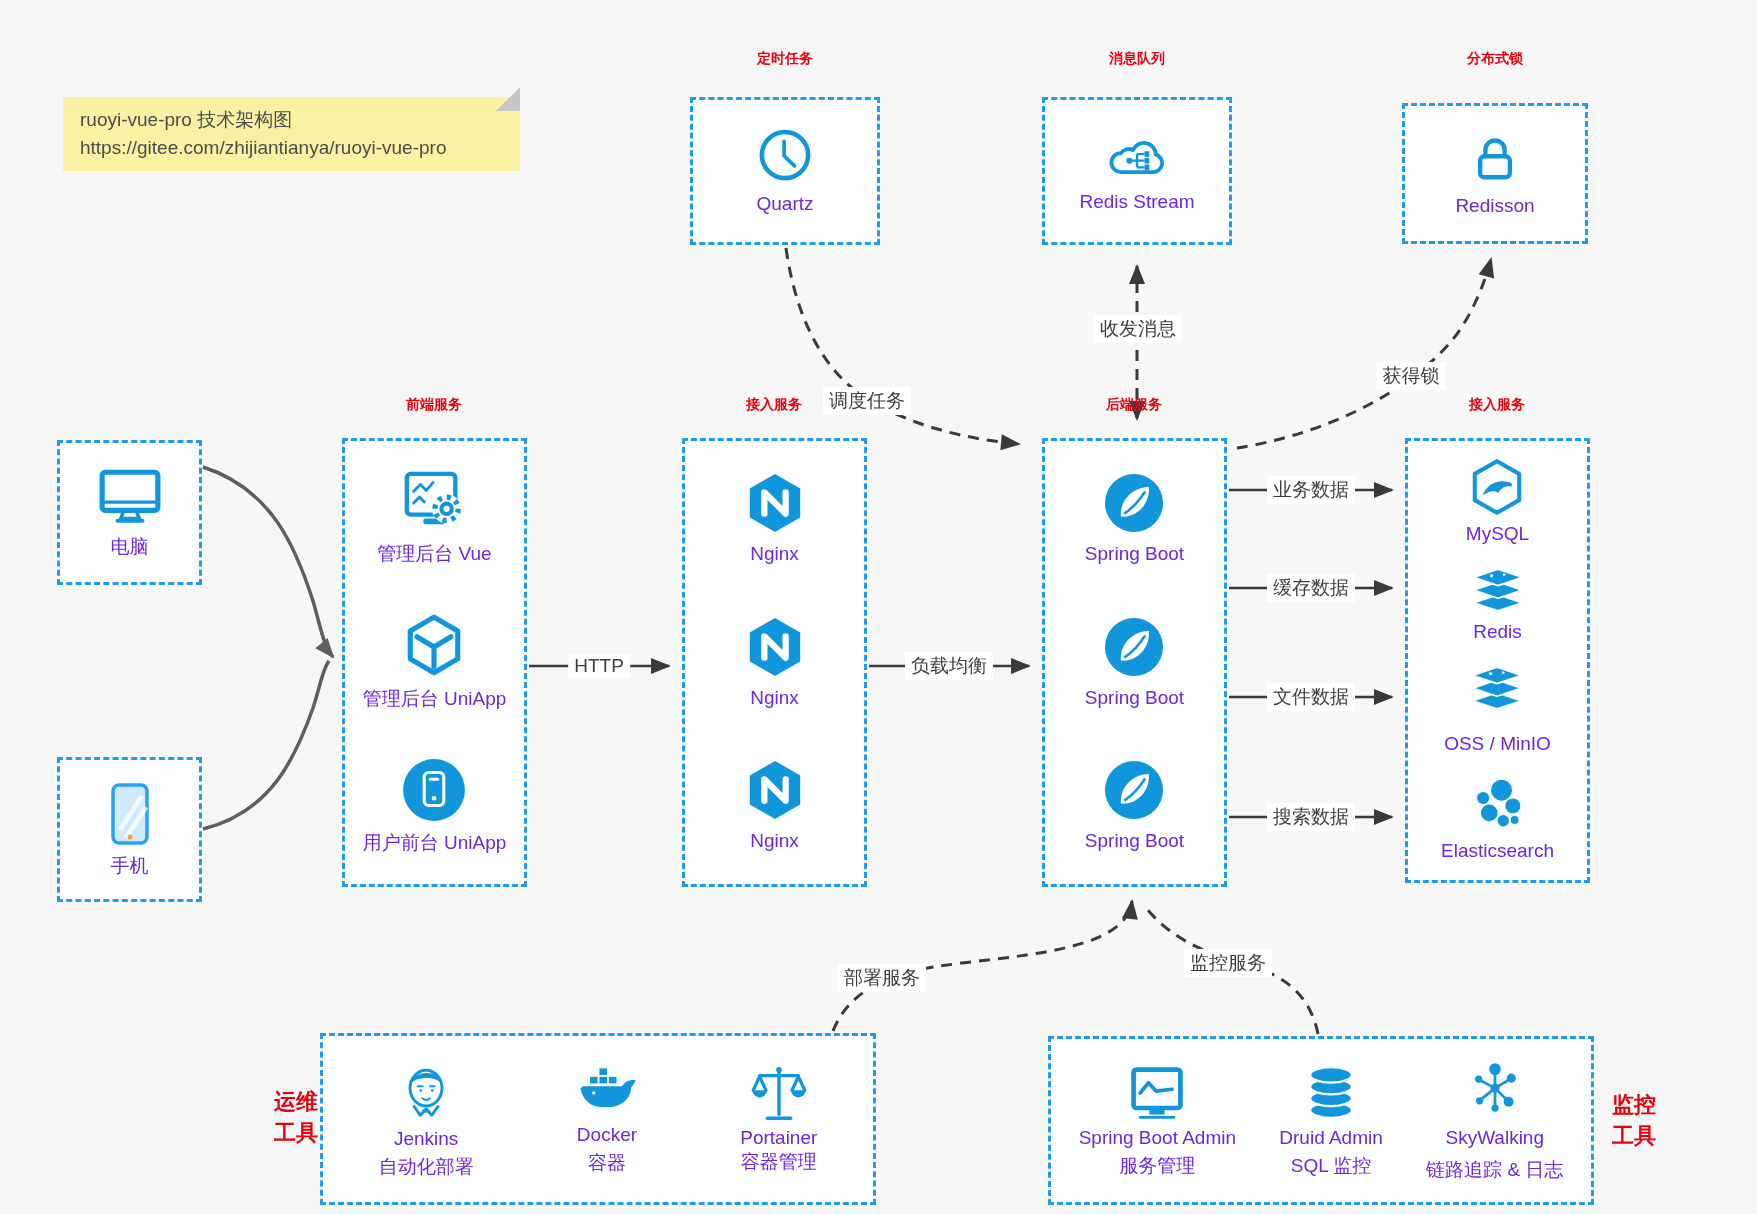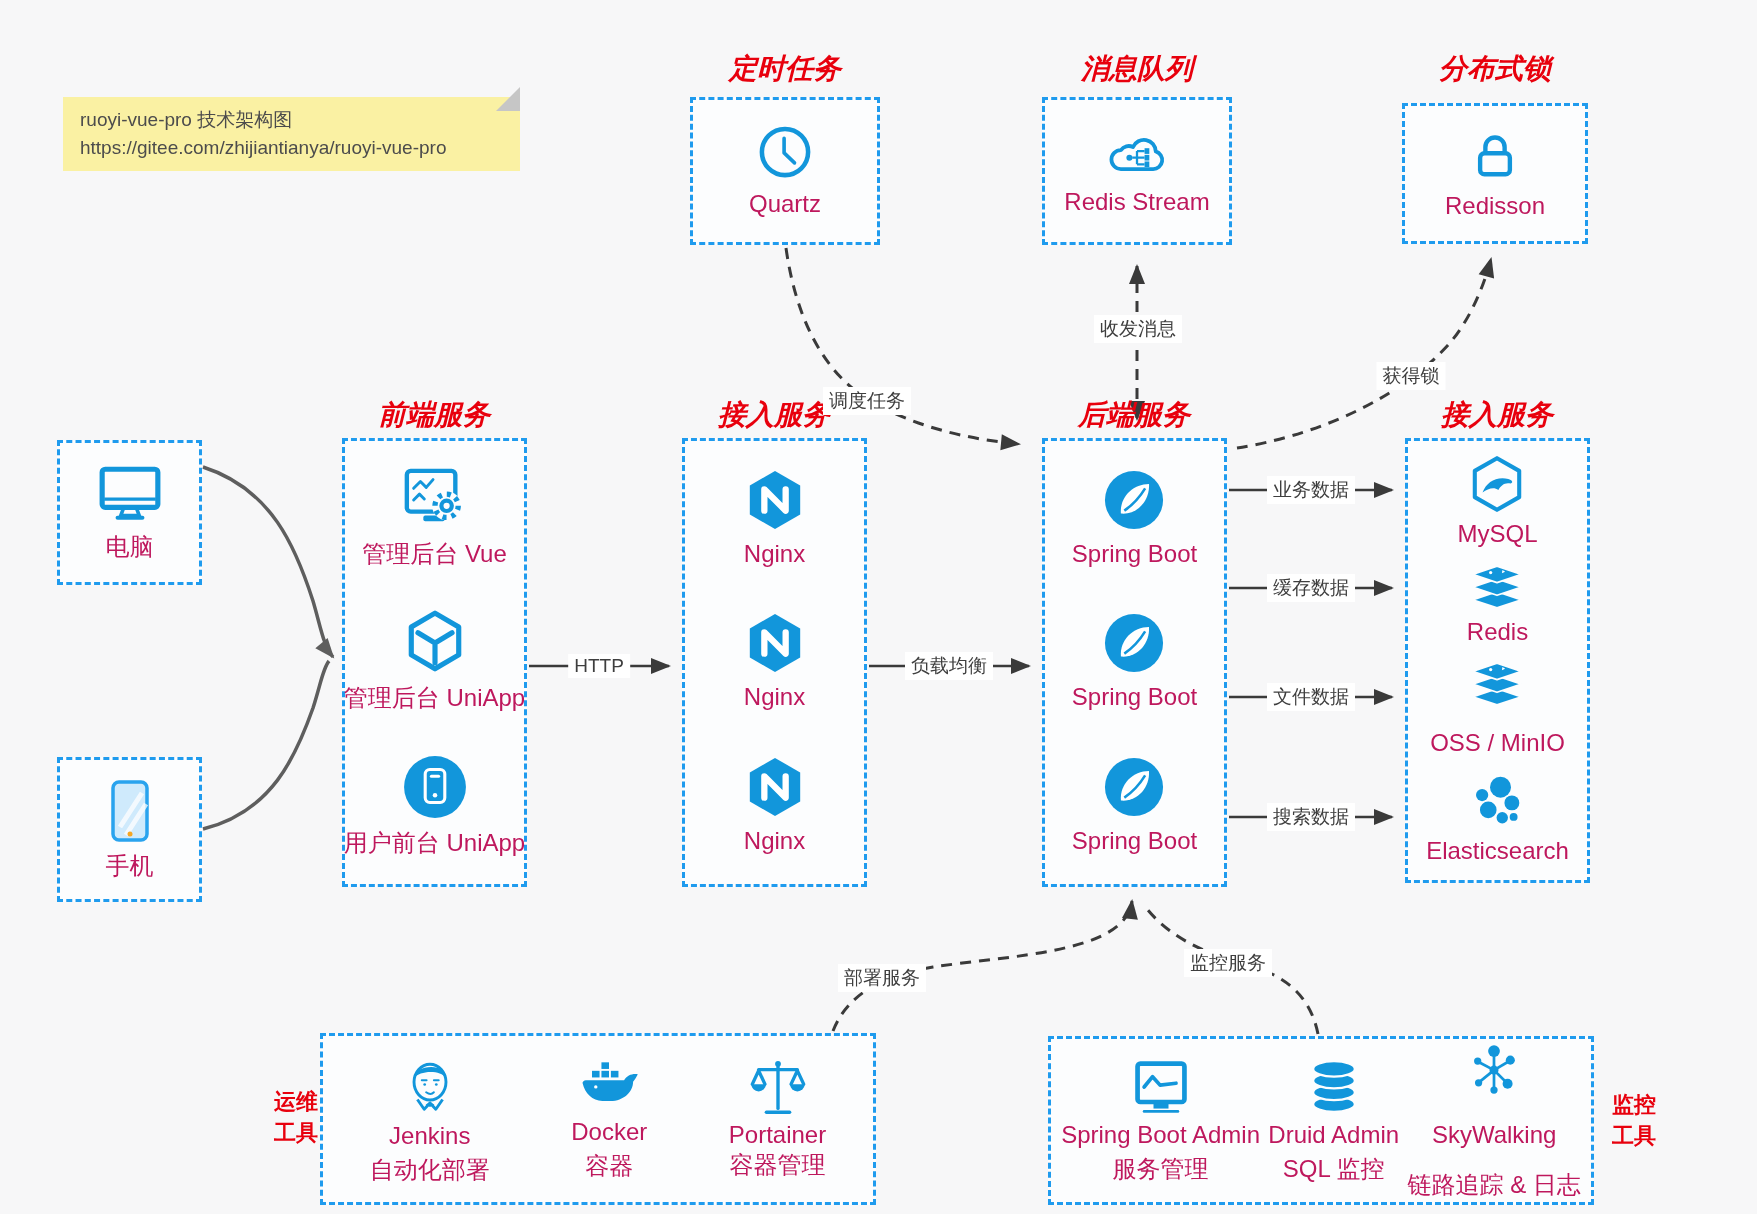--- a/index.html
+++ b/index.html
@@ -2,22 +2,22 @@
 <html><head>
 <meta charset="utf-8">
 <style>
   html,body{margin:0;padding:0;background:#e9e9e9;}
   #canvas{position:relative;width:1757px;height:1214px;background:#f7f7f8;overflow:hidden;
           font-family:"Liberation Sans","DejaVu Sans",sans-serif;}
   .box{position:absolute;border:3px dashed #1f9bee;background:#fcfdfe;box-sizing:border-box;}
   .vcol{display:flex;flex-direction:column;align-items:center;justify-content:space-around;padding:6px 0;}
   .hrow{display:flex;flex-direction:row;align-items:center;justify-content:space-around;padding:4px 6px;}
   .cell{display:flex;flex-direction:column;align-items:center;gap:8px;}
-  .lbl{font-size:24px;color:#be185d;white-space:nowrap;line-height:1.25;text-align:left;}
-  .title{position:absolute;transform:translateX(-50%);color:#e8000d;font-weight:700;font-size:28px;white-space:nowrap;font-style:italic;}
+  .lbl{font-size:19px;color:#6d28d9;white-space:nowrap;line-height:1.25;text-align:left;}
+  .title{position:absolute;transform:translateX(-50%);color:#e8000d;font-weight:700;font-size:14px;white-space:nowrap;}
   .sidelbl{position:absolute;color:#e8000d;font-weight:700;font-size:22px;line-height:31px;white-space:nowrap;}
   .elabel{position:absolute;transform:translate(-50%,-50%);background:#ffffff;padding:1px 6px;
           font-size:19px;color:#3e3e3e;white-space:nowrap;}
   #note{position:absolute;left:63px;top:97px;width:457px;height:74px;background:#faf1a3;
         color:#4c4c4c;font-size:19px;line-height:28px;padding:9px 0 0 17px;box-sizing:border-box;}
   #note .fold{position:absolute;top:-10px;right:0;width:0;height:0;
         border-bottom:24px solid #c6c6c6;border-left:24px solid transparent;}
   #wires{position:absolute;left:0;top:0;pointer-events:none;}
 </style>
 </head>
@@ -321,21 +321,21 @@
         <g fill="#1296db" stroke="#fcfdfe" stroke-width="2.5">
           <ellipse cx="32" cy="50" rx="23" ry="8.5"></ellipse>
           <ellipse cx="32" cy="37" rx="23" ry="8.5"></ellipse>
           <ellipse cx="32" cy="24" rx="23" ry="8.5"></ellipse>
           <ellipse cx="32" cy="11" rx="23" ry="8.5"></ellipse>
         </g>
       </svg>
       <div class="lbl">Druid Admin</div>
       <div class="lbl">SQL 监控</div>
     </div>
-    <div class="cell" style="gap:20px">
+    <div class="cell" style="gap:8px">
       <svg width="58" height="58" viewBox="0 0 64 64">
         <g stroke="#1296db" stroke-width="3">
           <line x1="32" y1="31" x2="32" y2="12"></line>
             <line x1="32" y1="31" x2="15" y2="22"></line>
           <line x1="32" y1="31" x2="49" y2="21"></line>
             <line x1="32" y1="31" x2="16" y2="44"></line>
           <line x1="32" y1="31" x2="46" y2="45"></line>
             <line x1="32" y1="31" x2="32" y2="51"></line>
         </g>
         <g fill="#1296db">

